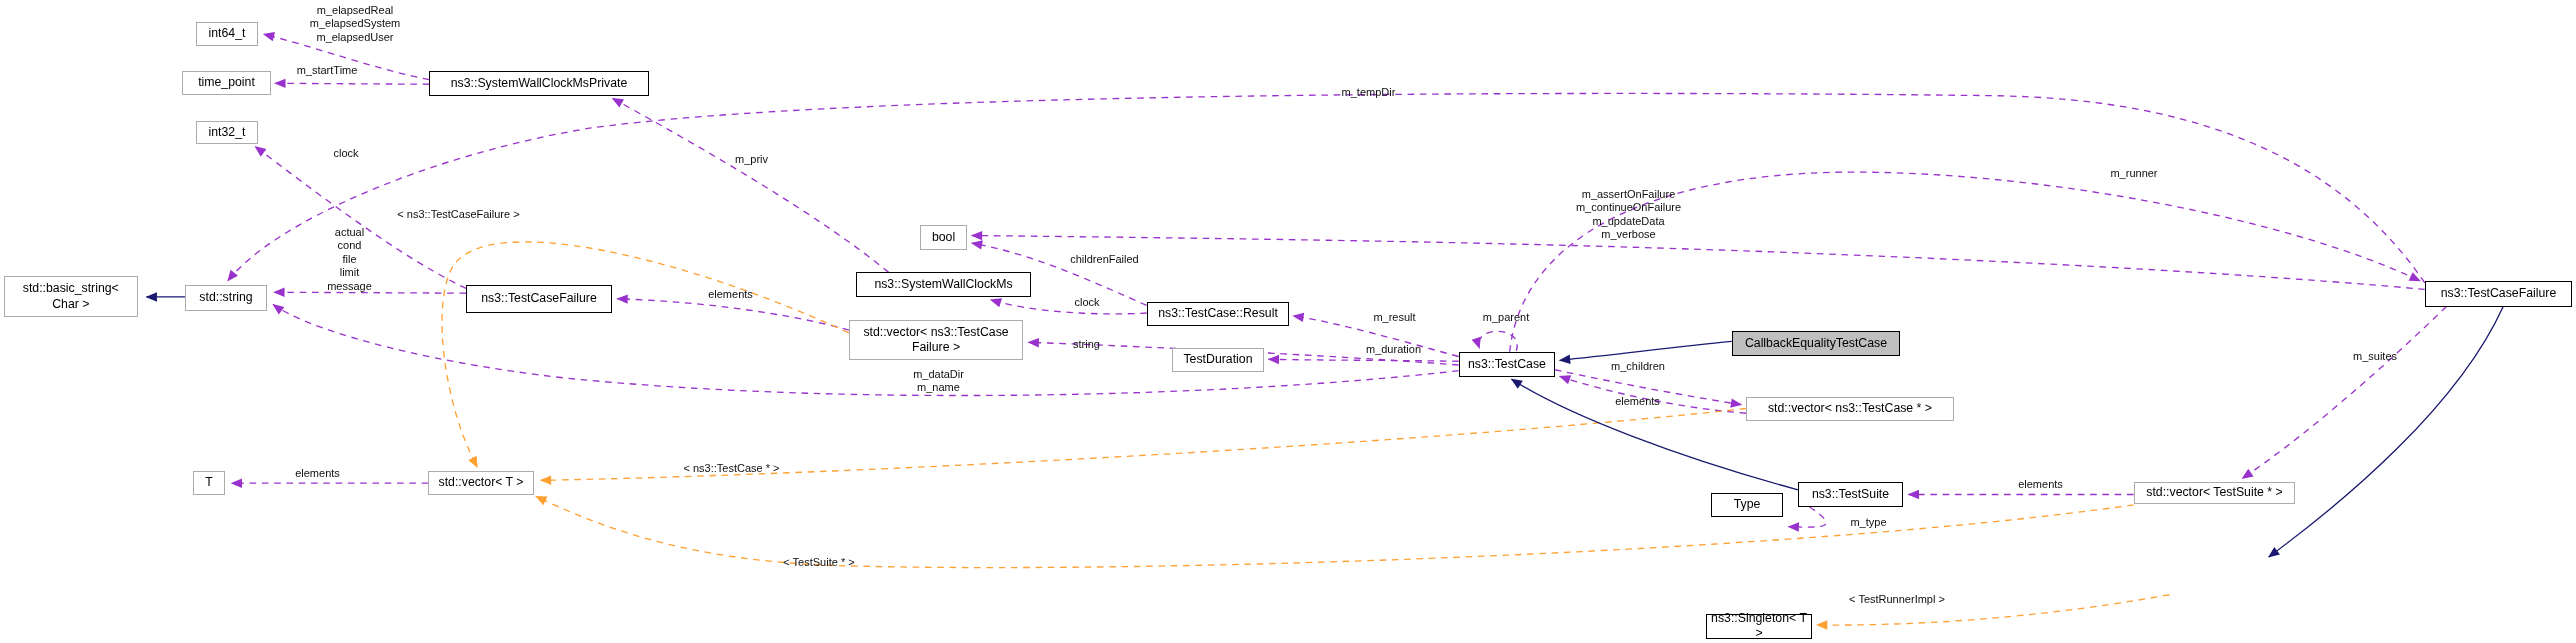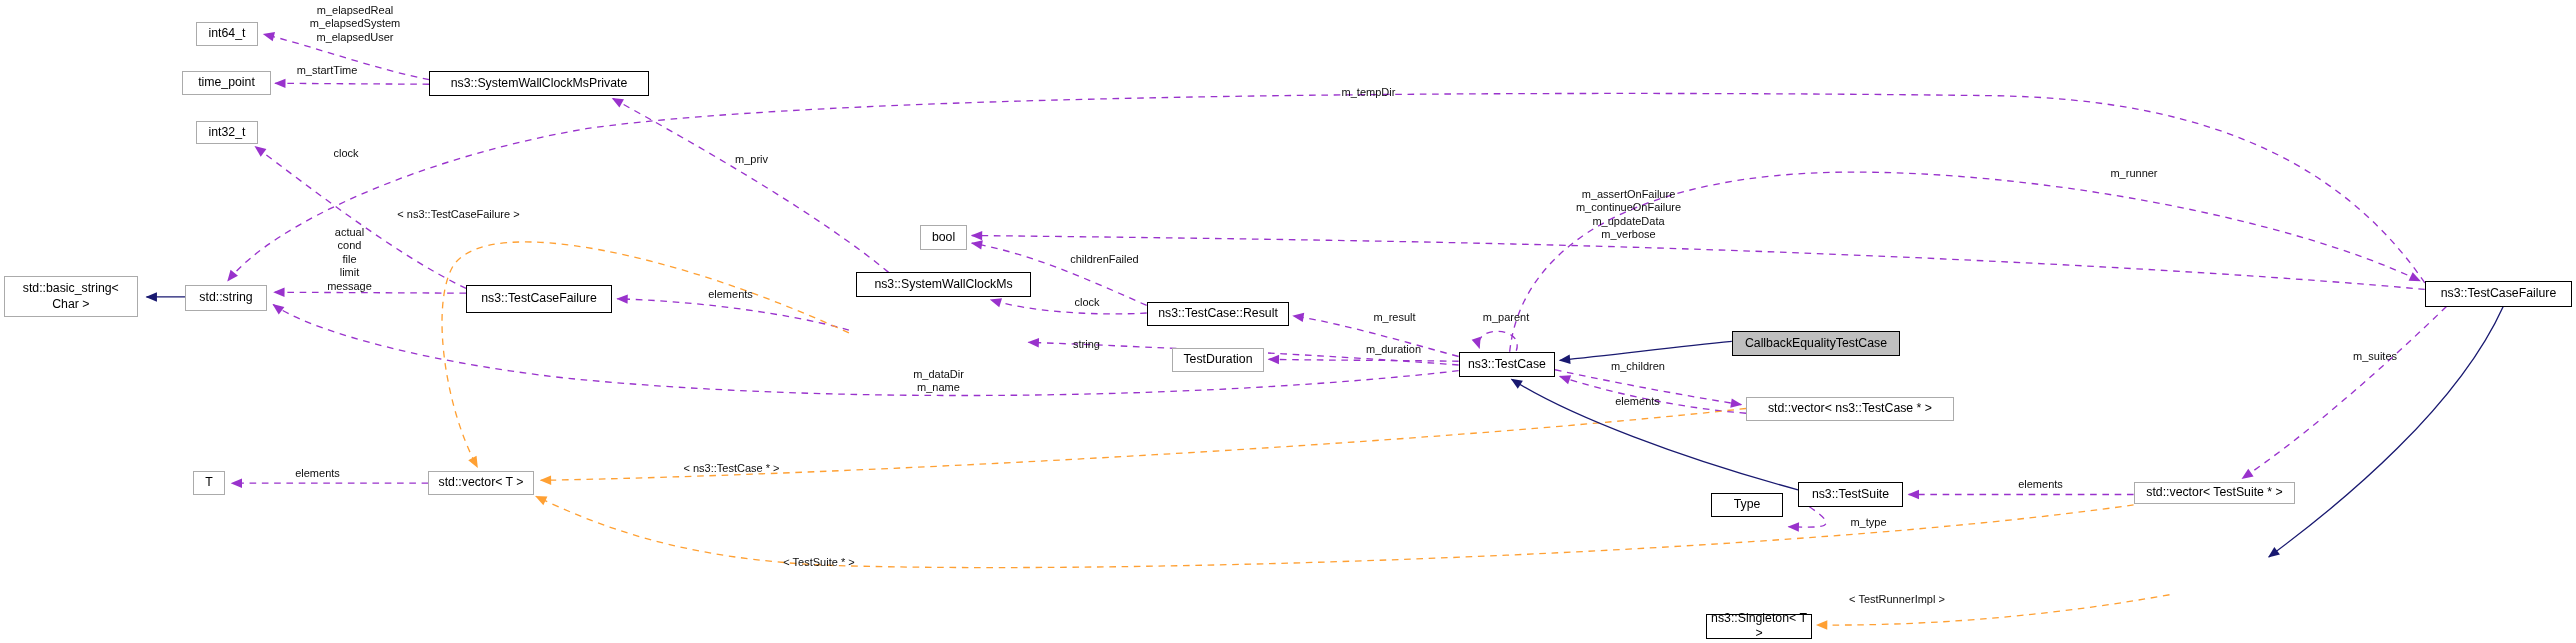--- a/index.html
+++ b/index.html
@@ -73,20 +73,22 @@
   <div class="node ext" style="left:196px;top:22px;width:62px;height:23.6px">int64_t</div>
   <div class="node ext" style="left:182px;top:71px;width:89px;height:23.6px">time_point</div>
   <div class="node ext" style="left:196px;top:121px;width:62px;height:23px">int32_t</div>
   <div class="node ext" style="left:3.8px;top:276px;width:134px;height:41px">std::basic_string&lt;
 Char &gt;</div>
   <div class="node ext" style="left:185px;top:285px;width:82px;height:25.5px">std::string</div>
   <div class="node doc" style="left:429px;top:71px;width:220px;height:24.6px">ns3::SystemWallClockMsPrivate</div>
   <div class="node doc" style="left:466px;top:285px;width:146px;height:28px">ns3::TestCaseFailure</div>
   <div class="node ext" style="left:920px;top:225px;width:47px;height:24.6px">bool</div>
   <div class="node doc" style="left:856px;top:272px;width:175px;height:24.6px">ns3::SystemWallClockMs</div>
+  <div class="node ext" style="left:849px;top:320px;width:174px;height:40px">std::vector&lt; ns3::TestCase
+Failure &gt;</div>
   <div class="node doc" style="left:1147px;top:302px;width:142px;height:23.6px">ns3::TestCase::Result</div>
   <div class="node ext" style="left:1172px;top:348px;width:92px;height:23.6px">TestDuration</div>
   <div class="node doc" style="left:1459px;top:352px;width:96px;height:24.6px">ns3::TestCase</div>
   <div class="node hl" style="left:1732px;top:331px;width:168px;height:24.6px">CallbackEqualityTestCase</div>
   <div class="node ext" style="left:1746px;top:397px;width:208px;height:23.6px">std::vector&lt; ns3::TestCase * &gt;</div>
   <div class="node doc" style="left:2425px;top:281px;width:147px;height:25.5px">ns3::TestCaseFailure</div>
   <div class="node ext" style="left:193px;top:471px;width:32px;height:23.6px">T</div>
   <div class="node ext" style="left:428px;top:471px;width:106px;height:23.6px">std::vector&lt; T &gt;</div>
   <div class="node doc" style="left:1798px;top:482px;width:105px;height:24.6px">ns3::TestSuite</div>
   <div class="node doc" style="left:1711px;top:493px;width:72px;height:23.6px">Type</div>

